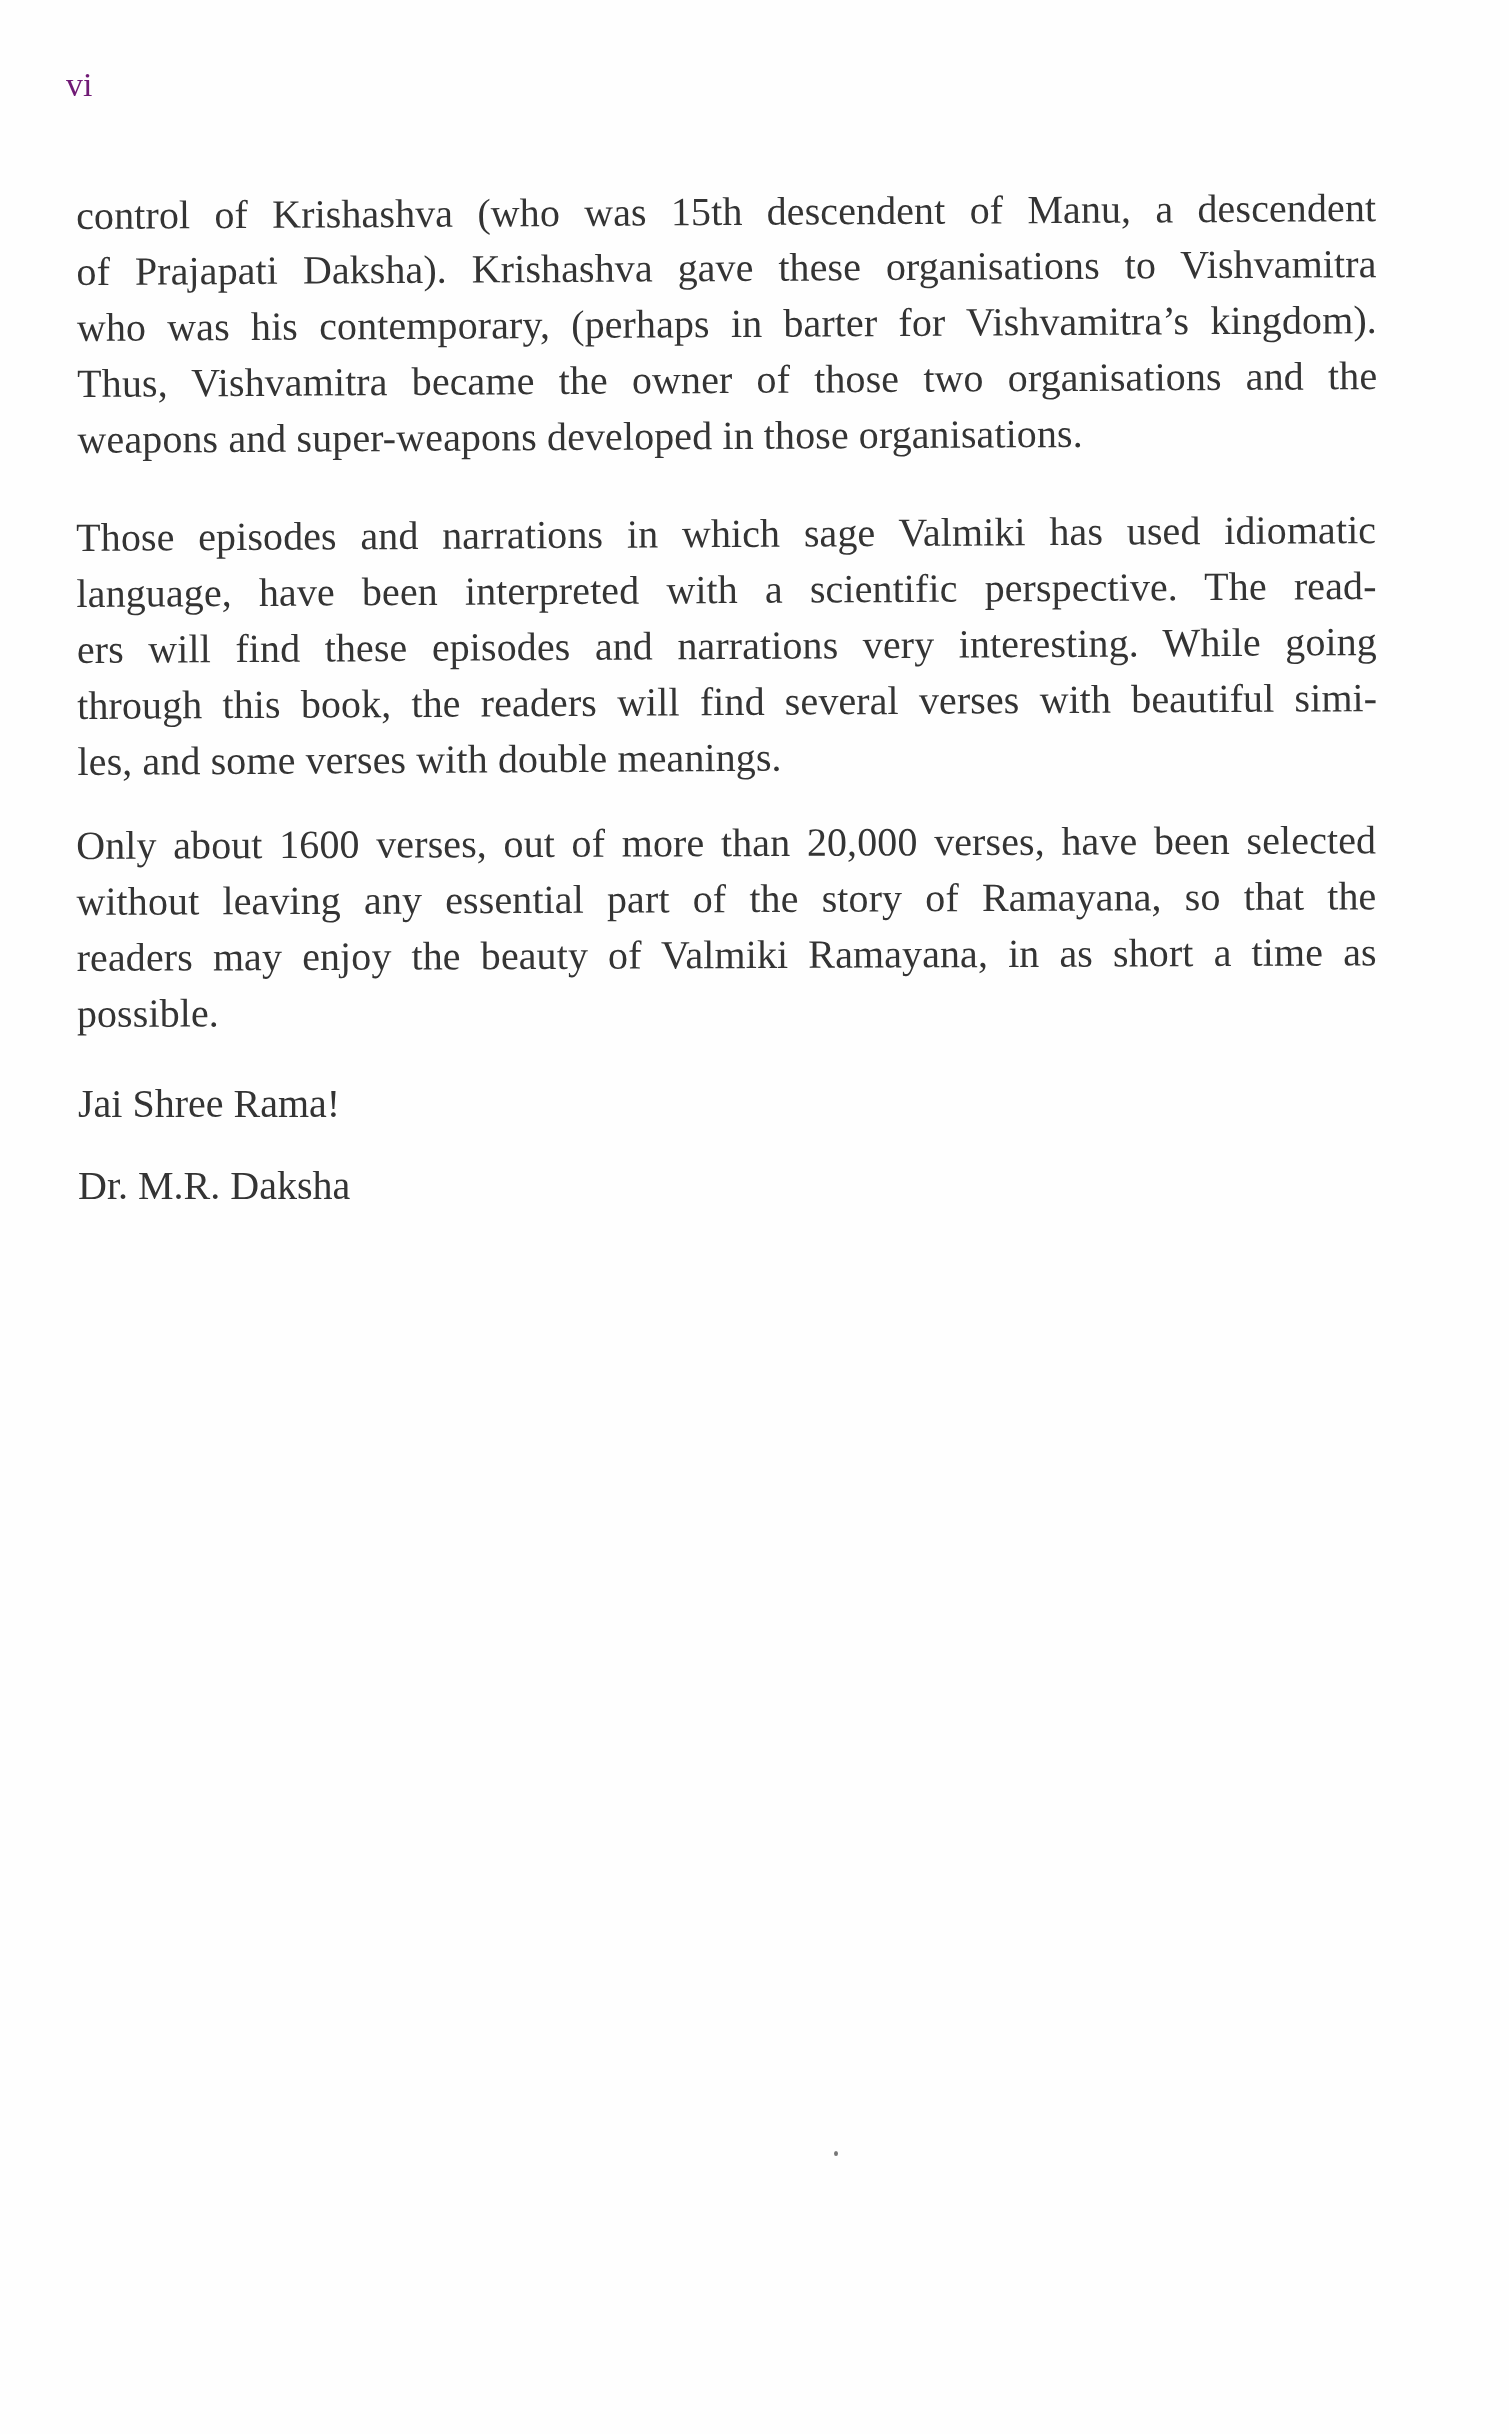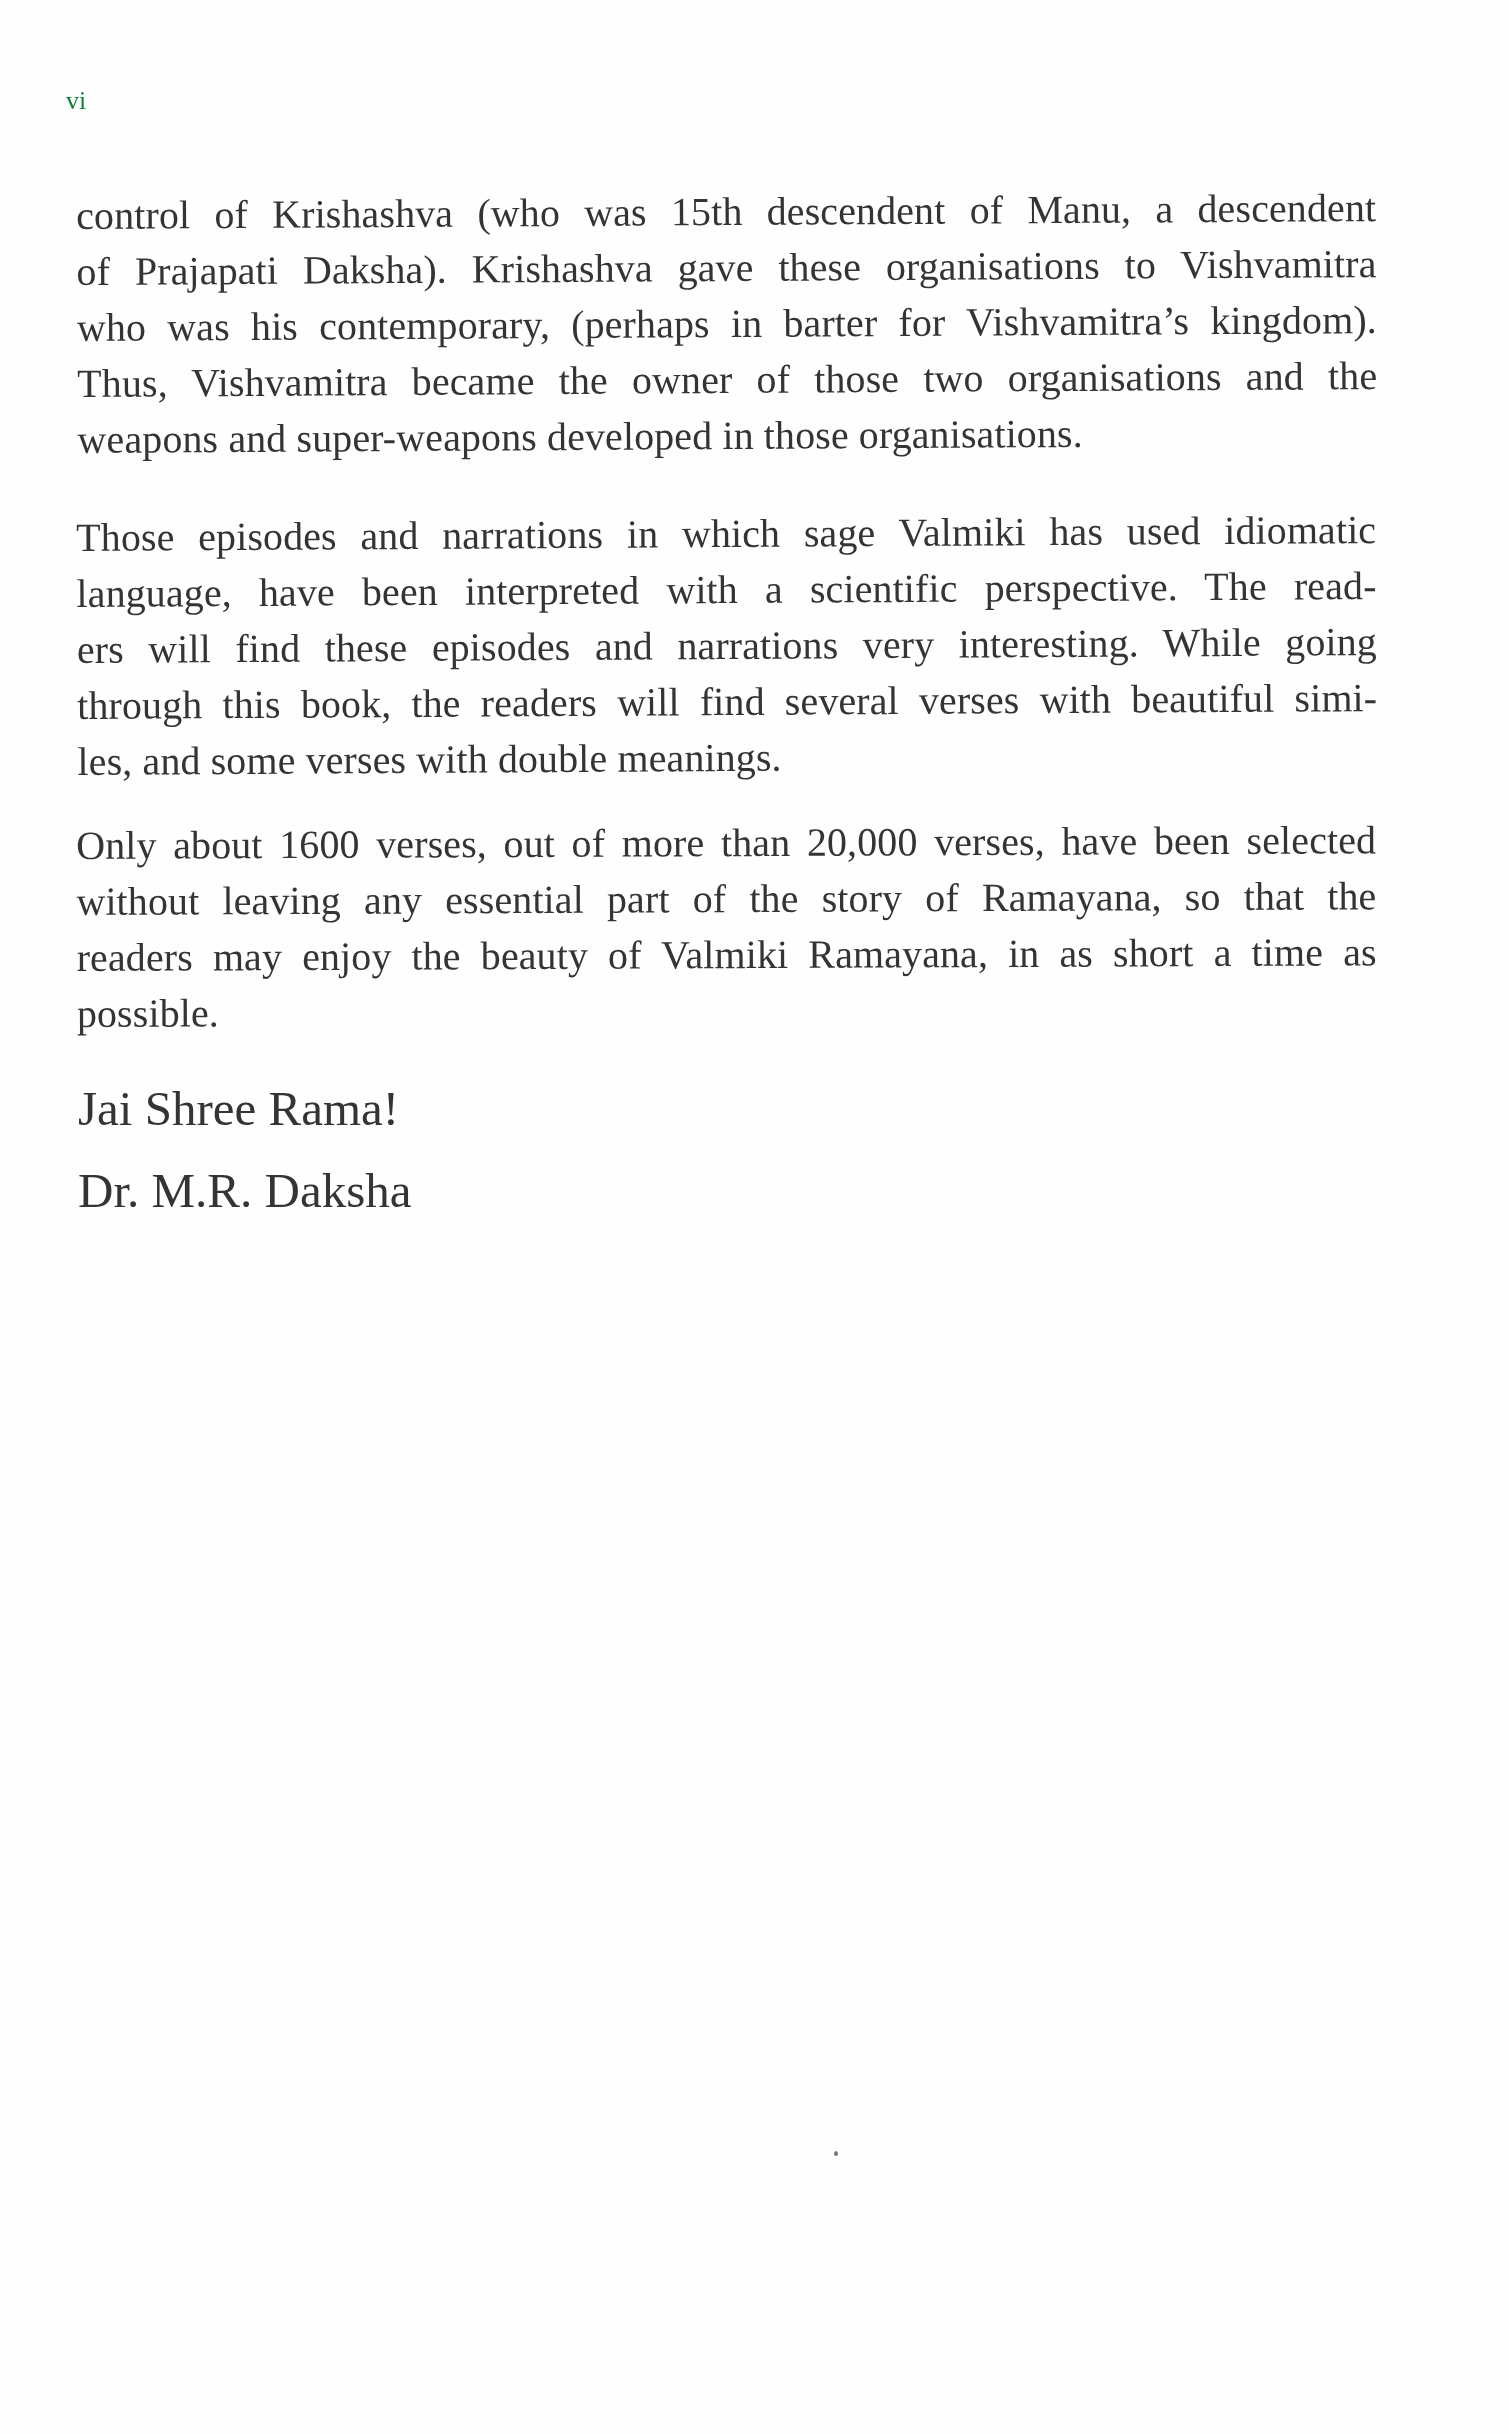--- a/index.html
+++ b/index.html
@@ -8,23 +8,23 @@
     height: 2434px;
     background: #fefefe;
     position: relative;
     overflow: hidden;
     font-family: "Liberation Serif", "DejaVu Serif", serif;
     color: #343434;
   }
   .page-number {
     position: absolute;
     left: 66px;
-    top: 88px;
-    font-size: 26px;
-    color: #15803d;
+    top: 68px;
+    font-size: 34px;
+    color: #701a75;
     line-height: 1;
   }
   .text-block {
     position: absolute;
     left: 76px;
     width: 1300px;
   }
   .line {
     display: block;
     font-size: 40px;
@@ -37,21 +37,21 @@
   }
   .line.last {
     text-align-last: left;
   }
   #para1 { top: 188px; transform: rotate(-0.35deg); transform-origin: left top; }
   #para2 { top: 510px; transform: rotate(-0.35deg); transform-origin: left top; }
   #para3 { top: 818px; transform: rotate(-0.25deg); transform-origin: left top; }
   .closing {
     position: absolute;
     left: 78px;
-    font-size: 49px;
+    font-size: 40px;
     line-height: 1;
     white-space: nowrap;
   }
   #sign-off { top: 1084px; }
   #author { top: 1166px; }
   .speck {
     position: absolute;
     width: 4px;
     height: 5px;
     border-radius: 50%;

